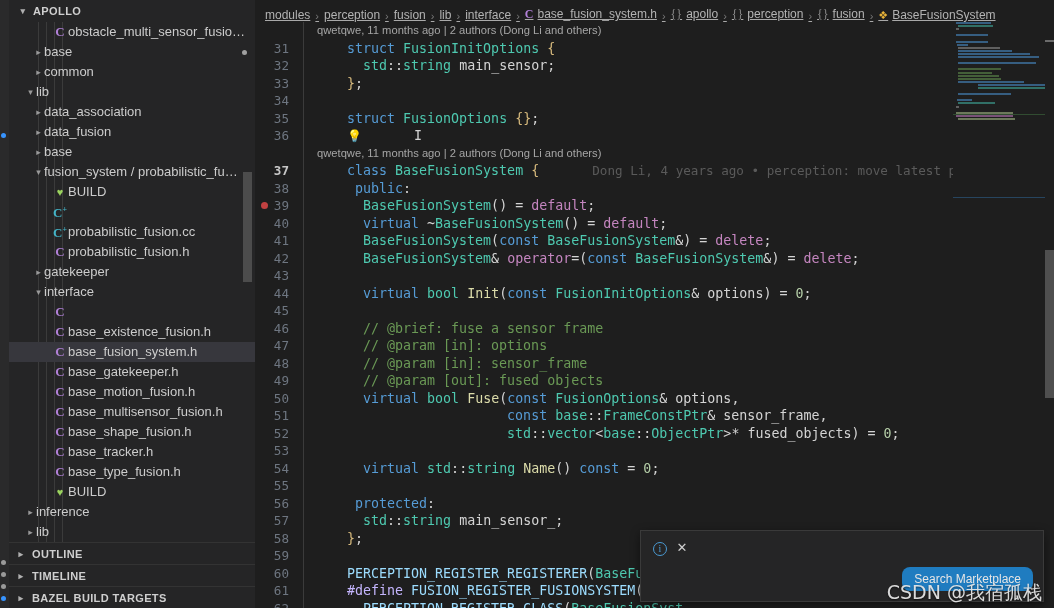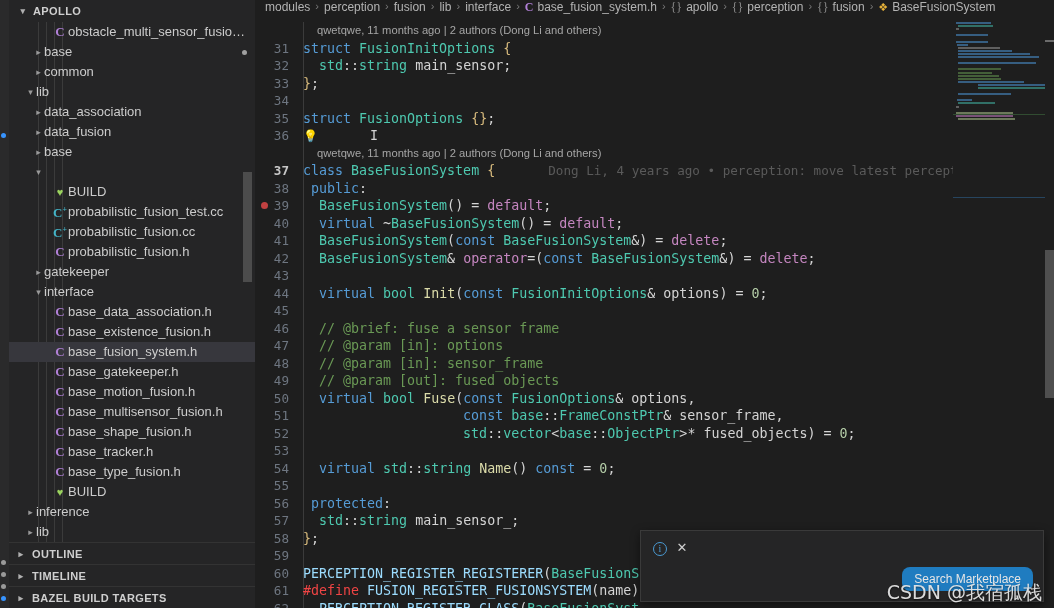--- a/index.html
+++ b/index.html
@@ -63,42 +63,42 @@
     height:22px; line-height:22px; display:flex; align-items:center; gap:5px;
     padding-left:6px; font-size:11px; font-weight:bold; letter-spacing:.35px;
     color:#cfcfcf; border-top:1px solid #333; background:#252526; cursor:pointer;
   }
   .chev { font-size:9px; color:#b0b0b0; width:12px; text-align:center; display:inline-block; }
 
   
   .editor-area { flex:1 1 auto; height:608px; position:relative; background:#1e1e1e; overflow:hidden; }
 
   .breadcrumb {
-    height:22px; display:flex; align-items:flex-start; padding-left:10px;
-    font-size:12px; color:#a9a9a9; background:#1e1e1e; gap:0px; white-space:nowrap;
+    height:22px; display:flex; align-items:flex-end; padding-left:10px;
+    font-size:12px; color:#a9a9a9; background:#1e1e1e; gap:0px; white-space:nowrap;text-decoration:underline;
   }
   .bc-item { cursor:pointer; color:#b3b3b3; }
   .bc-sep { color:#7a7a7a; margin:0 5px; font-size:11px; }
   .bc-ic { margin-right:4px; font-family:"Liberation Serif", serif; }
   .bc-ic.hdr { color:#b180d7; font-weight:bold; }
   .bc-ic.ns { color:#8a8a8a; }
   .bc-ic.cls { color:#e8b339; font-size:11px; }
 
   .code-wrap {
     position:absolute; top:22px; left:0; right:0; bottom:0;
     background:#1e1e1e; overflow:hidden;
   }
   .code {
     position:absolute; top:0; left:0; right:0;
     font-family:"DejaVu Sans Mono", monospace;
     font-size:13.3px;
     line-height:17.5px;
     white-space:pre;
   }
-  .ln-row { height:17.5px; display:flex; position:relative; }
+  .ln-row { height:17.5px; display:flex; position:relative;gap:44px; }
   .ln {
     width:48px; flex:0 0 48px; text-align:right; padding-right:14px;
     color:#6e7681; font-family:"DejaVu Sans Mono", monospace; font-size:12.6px;
   }
   .ln.cur { color:#c6c6c6; font-weight:bold; }
   .src { flex:1 1 auto; position:relative; }
 
   .gutter-line { position:absolute; left:48px; top:0; bottom:0; width:1px; background:#3b3b3b; }
   .bp { position:absolute; left:6px; width:7px; height:7px; border-radius:50%; background:#c14141; }
 
@@ -113,21 +113,21 @@
   
   .t-kw   { color:#569cd6; }
   .t-kw2  { color:#c586c0; }
   .t-type { color:#4ec9b0; }
   .t-fn   { color:#dcdcaa; }
   .t-var  { color:#9cdcfe; }
   .t-num  { color:#b5cea8; }
   .t-cmt  { color:#6a9955; }
   .t-pun  { color:#d4d4d4; }
   .t-brc  { color:#d7ba7d; }
-  .t-mac  { color:#ef4444; }
+  .t-mac  { color:#c4b5fd; }
   .t-id   { color:#d4d4d4;text-align:right; }
 
   .lightbulb { color:#f2c744; font-size:12px; }
   .caret-i { color:#d4d4d4; font-family:"DejaVu Sans Mono", monospace; }
 
   
   .minimap {
     position:absolute; top:22px; right:9px; width:92px; bottom:0;
     background:#1e1e1e; overflow:hidden;
   }
@@ -222,30 +222,30 @@
         <div class="row" style="padding-left: 24px;">
           <span class="tw">▸</span>
           <span class="lbl">data_fusion</span>
         </div>
         <div class="row" style="padding-left: 24px;">
           <span class="tw">▸</span>
           <span class="lbl">base</span>
         </div>
         <div class="row" style="padding-left: 24px;">
           <span class="tw">▾</span>
+          <span class="lbl">fusion_system / probabilistic_fu…</span>
         </div>
         <div class="row" style="padding-left: 32px;">
           <span class="tw"></span>
           <span class="ic bzl">♥</span>
           <span class="lbl">BUILD</span>
         </div>
         <div class="row" style="padding-left: 32px;">
           <span class="tw"></span>
           <span class="ic c-src">C</span>
-          <span class="lbl">probabilistic_fusion_test.cc</span>
         </div>
         <div class="row" style="padding-left: 32px;">
           <span class="tw"></span>
           <span class="ic c-src">C</span>
           <span class="lbl">probabilistic_fusion.cc</span>
         </div>
         <div class="row" style="padding-left: 32px;">
           <span class="tw"></span>
           <span class="ic c-hdr">C</span>
           <span class="lbl">probabilistic_fusion.h</span>
@@ -254,21 +254,20 @@
           <span class="tw">▸</span>
           <span class="lbl">gatekeeper</span>
         </div>
         <div class="row" style="padding-left: 24px;">
           <span class="tw">▾</span>
           <span class="lbl">interface</span>
         </div>
         <div class="row" style="padding-left: 32px;">
           <span class="tw"></span>
           <span class="ic c-hdr">C</span>
-          <span class="lbl">base_data_association.h</span>
         </div>
         <div class="row" style="padding-left: 32px;">
           <span class="tw"></span>
           <span class="ic c-hdr">C</span>
           <span class="lbl">base_existence_fusion.h</span>
         </div>
         <div class="row sel" style="padding-left: 32px;">
           <span class="tw"></span>
           <span class="ic c-hdr">C</span>
           <span class="lbl">base_fusion_system.h</span>

